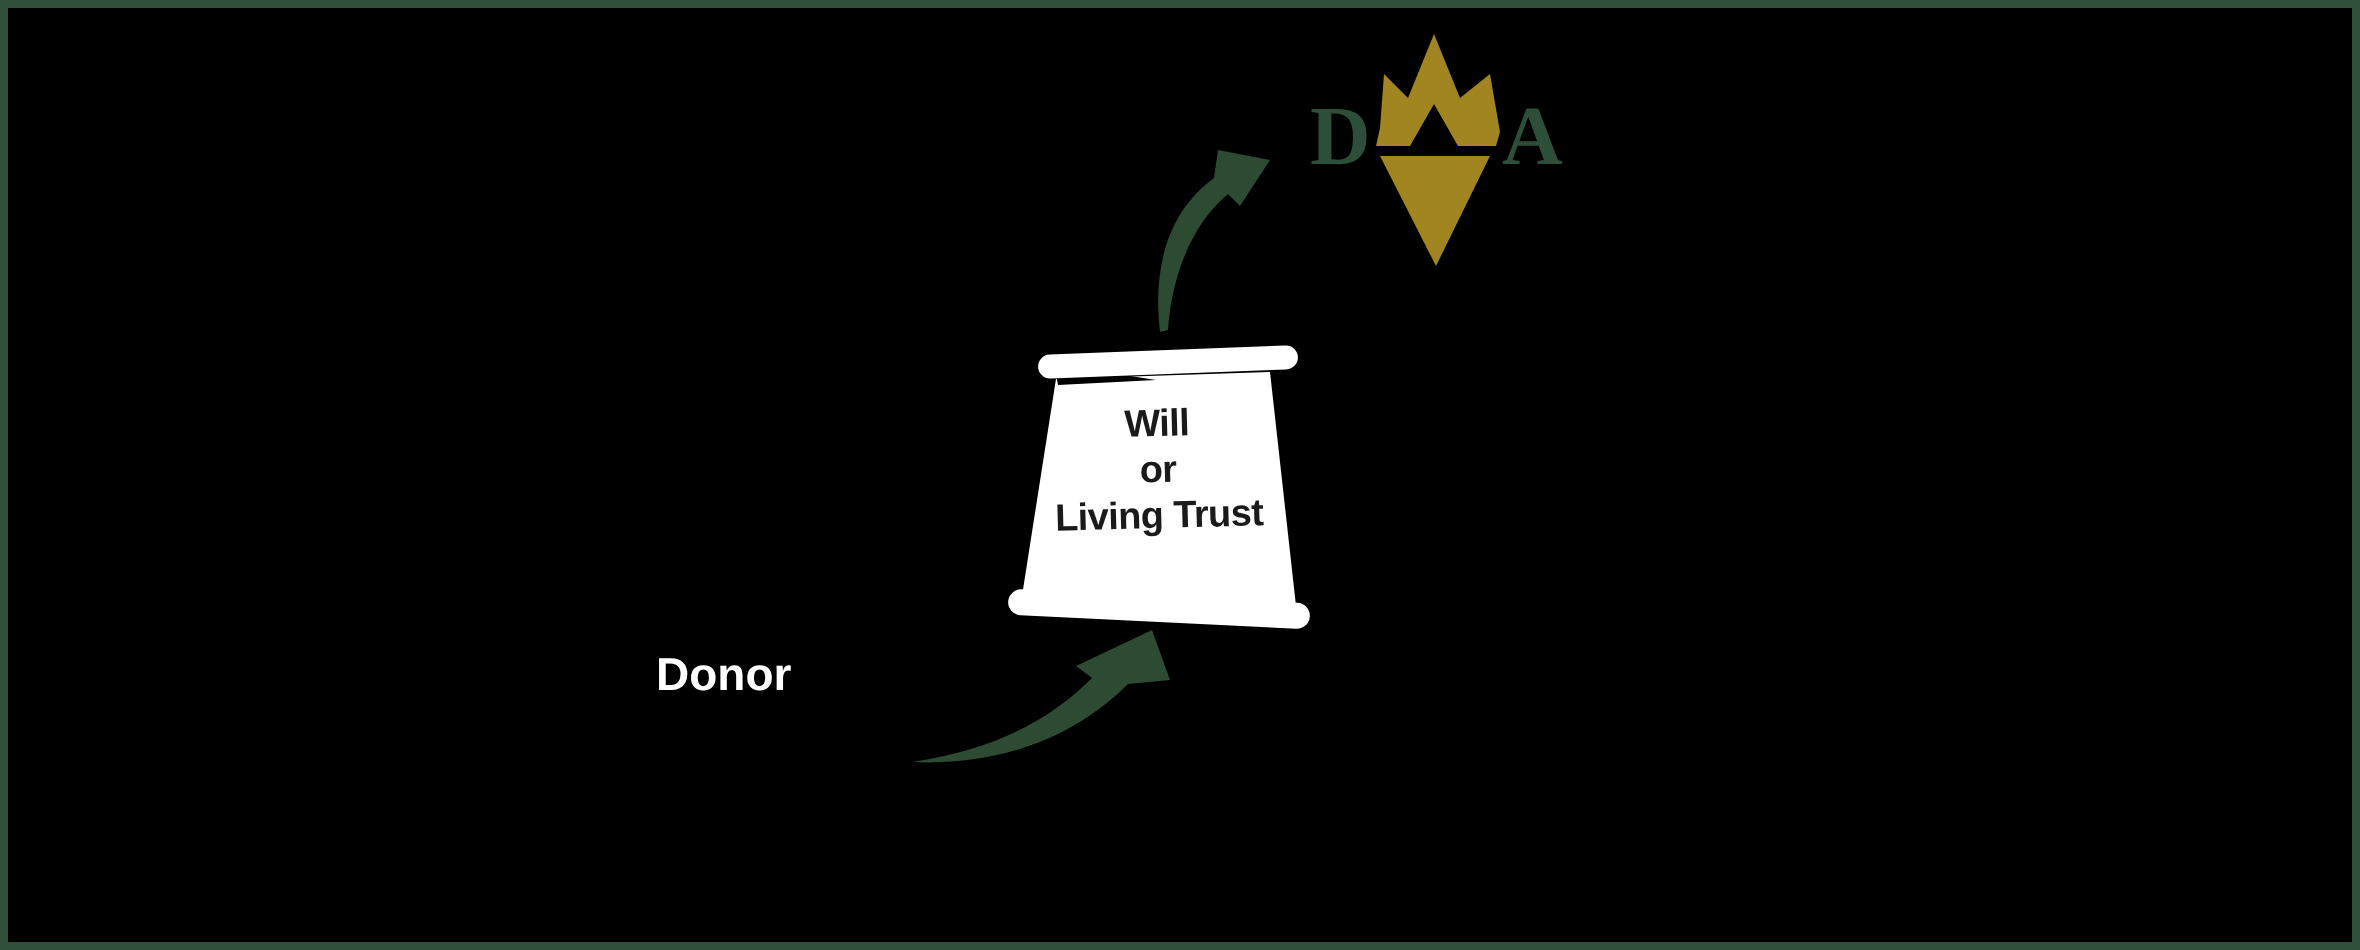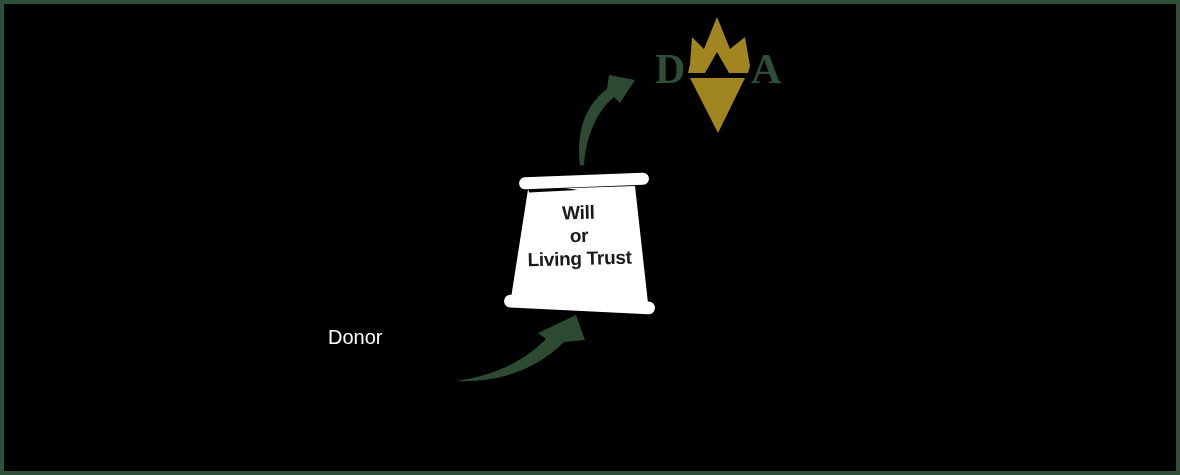--- a/index.html
+++ b/index.html
@@ -32,22 +32,22 @@
     color:#1a1a1a;
     font-weight:bold;
     font-size:19px;
     line-height:23px;
     letter-spacing:-0.3px;
   }
   .donor{
     position:absolute;
     left:324px;top:320px;
     color:#ffffff;
-    font-weight:normal;
-    font-size:20px;
+    font-weight:bold;
+    font-size:23px;
     line-height:26px;
   }
 </style>
 </head>
 <body>
 
 <div class="stage">
 
   <svg width="1180" height="475" viewBox="0 0 1180 475">
 

